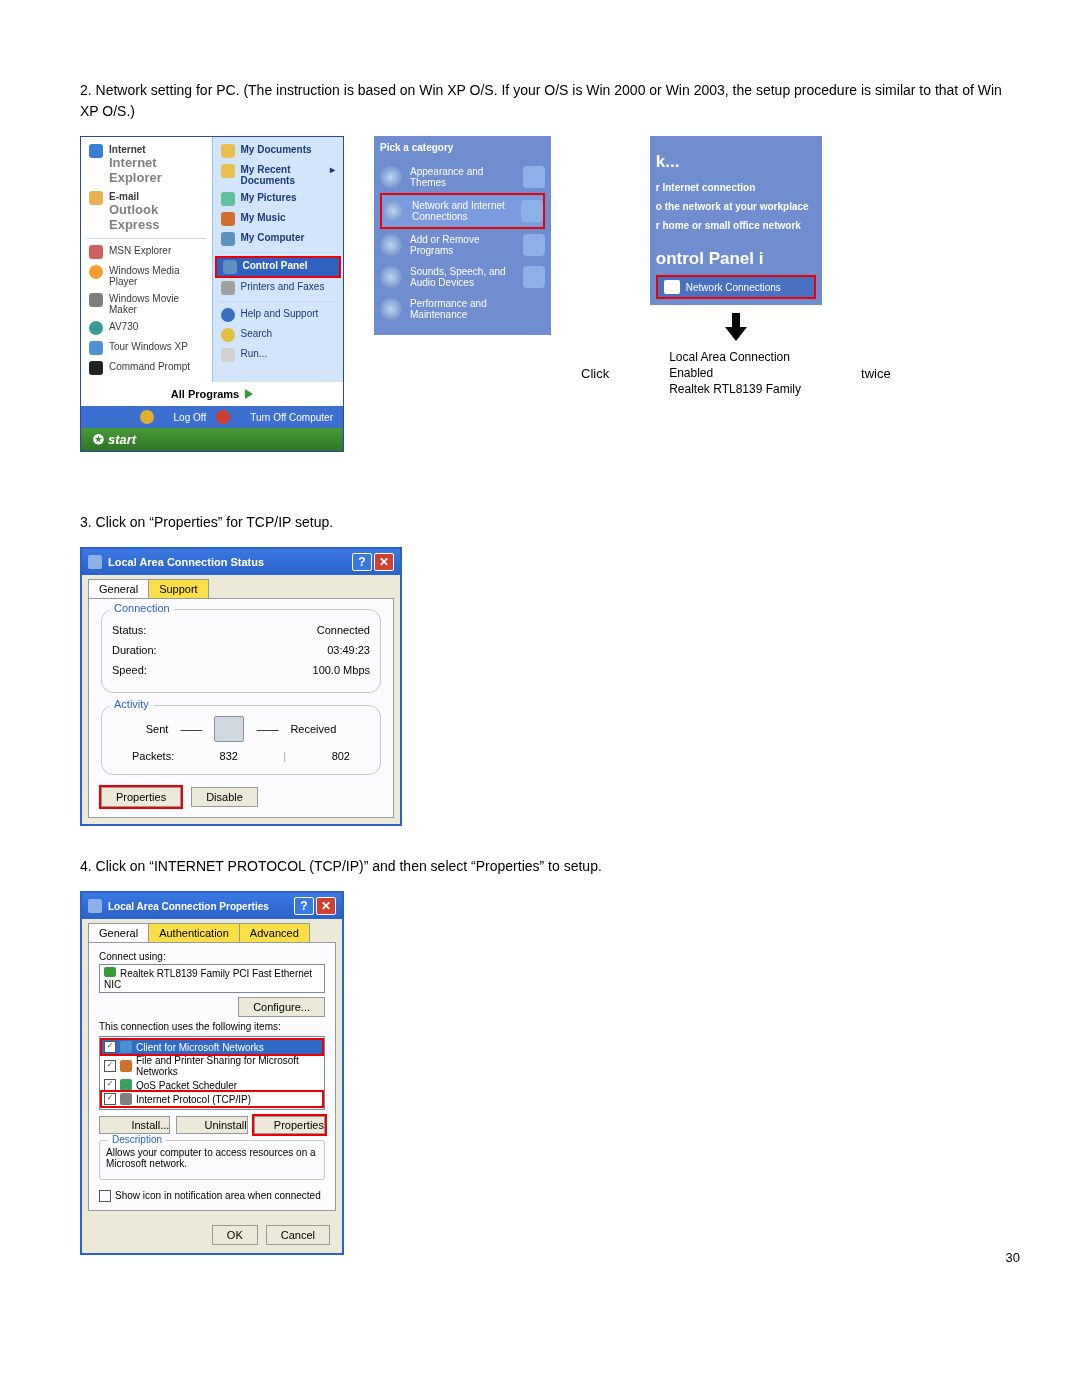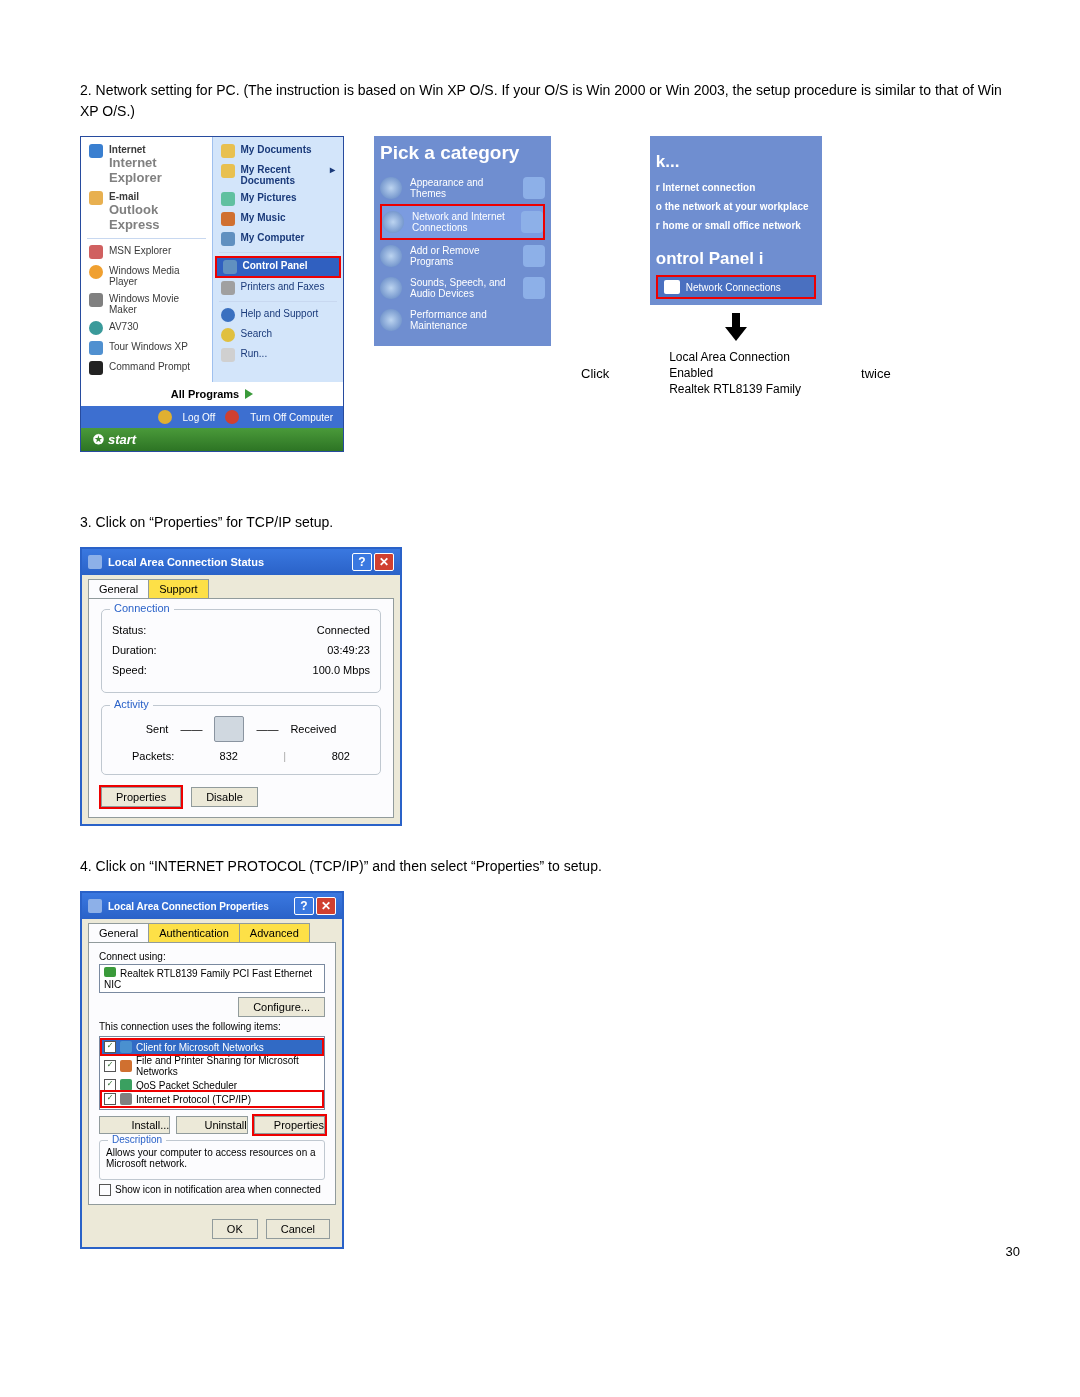--- a/index.html
+++ b/index.html
@@ -14,21 +14,21 @@
 .sm-right{background:#d3e5fa;width:50%;padding:4px 2px;border-left:1px solid #9fc0ee}
 .sm-item{display:flex;gap:6px;padding:3px 6px;color:#1a3a7a}
 .sm-item.b{font-weight:bold;color:#1a3a7a}
 .sm-item .sub{font-weight:bold;color:#808080;font-size:13px}
 .sm-left .sm-item{color:#3a3a3a}
 .cp-hl{border:2px solid #e00;background:#3060c0;color:#fff;font-weight:bold;padding:2px 6px}
 .sm-sep{height:1px;background:#c8d8f0;margin:3px 4px}
 .allprog{display:flex;justify-content:center;align-items:center;gap:6px;background:#fff;padding:6px 0;font-weight:bold;font-size:11px}
 .allprog .tri{width:0;height:0;border-left:8px solid #3a9a3a;border-top:5px solid transparent;border-bottom:5px solid transparent}
 .sm-foot{background:#3d6fd0;display:flex;justify-content:flex-end;gap:10px;padding:4px 10px;color:#fff;font-size:10px}
-.sm-foot span{display:flex;align-items:center;gap:11px}
+.sm-foot span{display:flex;align-items:center;gap:20px}
 .start-bar{background:linear-gradient(#4a9a3a,#2d7424);color:#fff;font-weight:bold;font-style:italic;padding:4px 12px;font-size:13px}
 .start-bar::before{content:"\272A";margin-right:4px;font-style:normal}
 
 .icn{width:14px;height:14px;border-radius:3px;display:inline-block;flex-shrink:0}
 .icn.ie{background:#3a7fd0}
 .icn.mail{background:#e8b050}
 .icn.msn{background:#d06060}
 .icn.wmp{background:#f0a030;border-radius:50%}
 .icn.movie{background:#808080}
 .icn.av{background:#3a9a9a;border-radius:50%}
@@ -40,21 +40,21 @@
 .icn.comp{background:#6090c0}
 .icn.prn{background:#a0a0a0}
 .icn.help{background:#3a70c0;border-radius:50%}
 .icn.search{background:#e0c040;border-radius:50%}
 .icn.run{background:#d0d0d0}
 .icn.lo{background:#e0b030;border-radius:50%}
 .icn.off{background:#d04030;border-radius:50%}
 
 
 .cp{width:165px;background:#6f8ed0;color:#fff;font-size:10px;padding:6px 6px 10px}
-.cp h3{margin:0 0 8px 0;font-size:19px;color:#fff}
+.cp h3{margin:0 0 8px 0;font-size:10px;color:#fff}
 .cp-row{display:flex;align-items:center;gap:8px;padding:5px 0}
 .cp-row .cic{width:22px;height:22px;background:radial-gradient(#bcd4f0,#5a80c0);border-radius:50%;flex-shrink:0}
 .cp-row .hic{width:22px;height:22px;background:#8db0e8;border-radius:4px;flex-shrink:0}
 .cp-row.hl{border:2px solid #e00;background:#7b9be0}
 
 
 .cp2{width:160px;background:#6f8ed0;color:#fff;font-size:10px;padding:6px}
 .cp2 .big{font-size:17px;font-weight:bold;margin:10px 0 6px}
 .cp2 .line{padding:4px 0;font-weight:bold}
 .nc-row{background:#4a70c0;border:2px solid #e00;padding:3px 6px;display:flex;align-items:center;gap:6px;margin-top:6px}
@@ -72,21 +72,21 @@
 .dlg .tb{background:linear-gradient(#3a78e0,#2a62c8);color:#fff;display:flex;align-items:center;justify-content:space-between;padding:4px 6px;font-weight:bold}
 .tb-btns{display:flex;gap:2px}
 .tb-btn{width:18px;height:16px;border:1px solid #fff;display:flex;align-items:center;justify-content:center;font-size:12px;font-weight:bold}
 .tb-help{background:#3a78e0;color:#fff;border-radius:2px}
 .tb-close{background:#d04030;color:#fff;border-radius:2px}
 .tb-ic{width:14px;height:14px;background:#8db0e8;border-radius:2px;margin-right:6px}
 .tabs{display:flex;padding:4px 6px 0 6px}
 .tab{background:#fde047;border:1px solid #919b9c;border-bottom:none;padding:3px 10px;font-size:11px;margin-right:-1px}
 .tab.act{background:#fcfcfe;position:relative;z-index:2}
 .dlg-body{background:#fcfcfe;border:1px solid #919b9c;margin:0 6px 6px;padding:10px 12px}
-.gbox{border:1px solid #c0c8d0;border-radius:5px;padding:10px 10px 12px;margin-bottom:12px;position:relative}
+.gbox{border:1px solid #c0c8d0;border-radius:12px;padding:10px 10px 12px;margin-bottom:12px;position:relative}
 .gbox .legend{position:absolute;top:-8px;left:8px;background:#fcfcfe;padding:0 4px;color:#2a62c8;font-size:11px}
 .kv{display:flex;justify-content:space-between;padding:4px 0}
 .act-row{display:flex;align-items:center;justify-content:center;gap:12px;margin-bottom:8px}
 .act-row .mon{width:28px;height:24px;background:#d0d8e0;border:1px solid #8a94a0;border-radius:2px}
 .btn{background:#ece9d8;border:1px solid #919b9c;padding:3px 14px;font-size:11px}
 .btn.hl{outline:2px solid #e00}
 .dlg-foot{display:flex;justify-content:flex-end;padding:8px 12px}
 
 .d1{width:318px;margin-top:10px}
 
@@ -374,21 +374,21 @@
     </div>
     <div class="brow">
       <button class="btn">Install...</button>
       <button class="btn">Uninstall</button>
       <button class="btn hl">Properties</button>
     </div>
     <div class="desc">
       <span class="legend">Description</span>
       <div>Allows your computer to access resources on a Microsoft network.</div>
     </div>
-    <div style="margin-top:4px"><span class="cb2"></span><span>Show icon in notification area when connected</span></div>
+    <div style="margin-top:10px"><span class="cb2"></span><span>Show icon in notification area when connected</span></div>
   </div>
   <div class="dlg-foot" style="gap:8px">
     <button class="btn">OK</button>
     <button class="btn">Cancel</button>
   </div>
 </div>
 
 <div class="pnum">30</div>
 </div>
 

